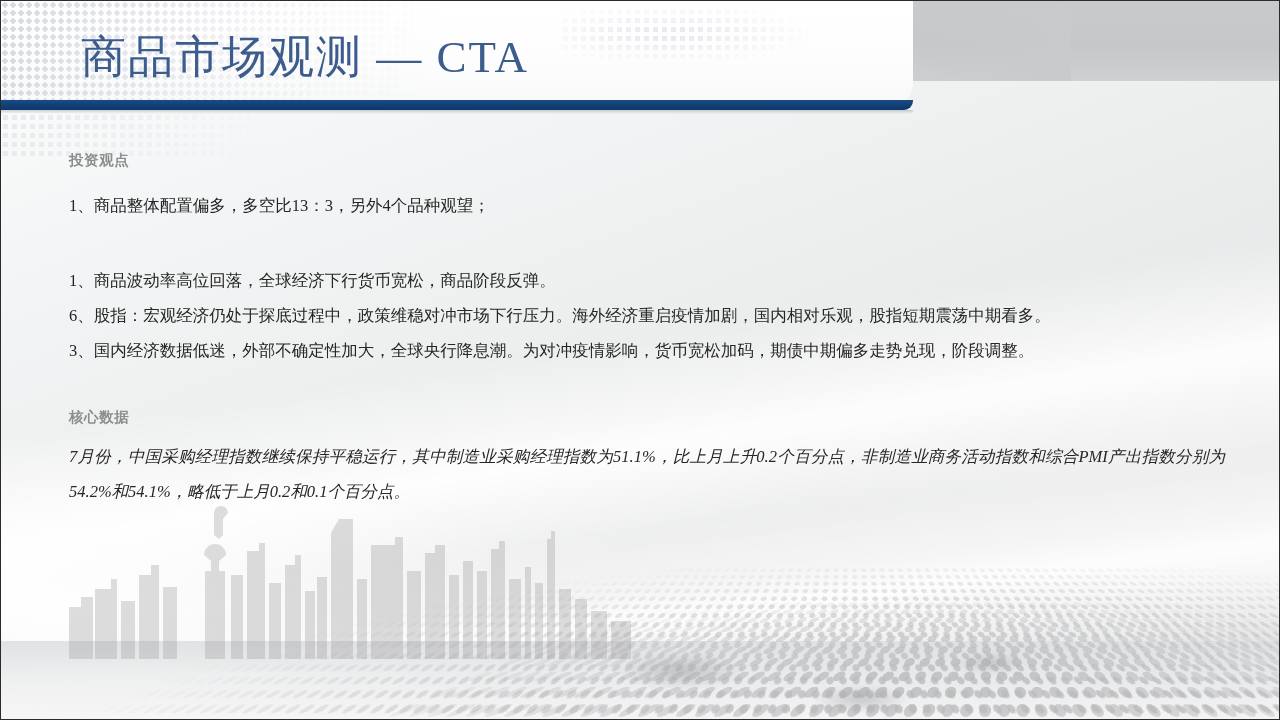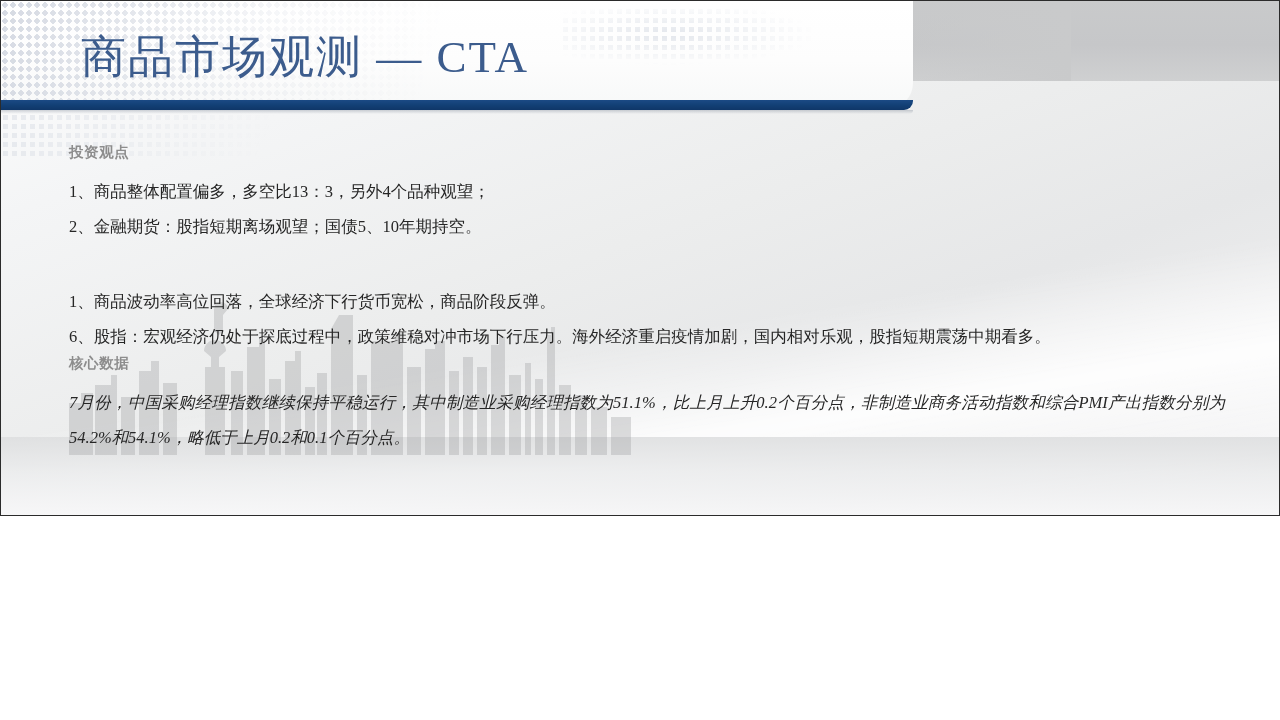--- a/index.html
+++ b/index.html
@@ -6,21 +6,21 @@
   html,body{margin:0;padding:0;}
   body{
     width:1280px;height:720px;overflow:hidden;
     font-family:"Liberation Serif","DejaVu Serif",serif;
     background:#ffffff;
   }
 
   
   #slide{
     position:relative;
-    width:1280px;height:516px;
+    width:1280px;height:720px;
     overflow:hidden;
     box-sizing:border-box;
     border:1px solid #2b2b2b;
     background:#f2f3f4;
   }
 
   
   .bg-base{
     position:absolute;inset:0;
     background:
@@ -168,21 +168,21 @@
     position:absolute;left:0;top:112px;width:430px;height:44px;
     background-image:radial-gradient(circle, #ccd2dc 45%, transparent 47%);
     background-size:9px 9px;
     opacity:.5;
     -webkit-mask-image:linear-gradient(115deg, rgba(0,0,0,.8) 0%, transparent 62%);
             mask-image:linear-gradient(115deg, rgba(0,0,0,.8) 0%, transparent 62%);
   }
 
   
   .content{
-    position:absolute;left:0;top:100px;
+    position:absolute;left:0;top:108px;
     width:1280px;
     padding:0;
   }
   .section{margin:0;}
   .section-title{
     margin:0;
     padding-left:68px;
     color:#8d8d8d;
     font-size:14.5px;
     font-weight:bold;
@@ -196,24 +196,24 @@
     color:#262626;
     font-size:16.5px;
     line-height:35px;
     font-family:"Liberation Serif","DejaVu Serif",serif;
     text-align:justify;
     text-justify:inter-ideograph;
   }
 
   
   #sec-invest{margin-top:42px;}
-  #sec-invest .para:first-of-type{margin-top:12px;}
+  #sec-invest .para:first-of-type{margin-top:18px;}
   #sec-logic{margin-top:40px;}
   #sec-logic .para:first-of-type{margin-top:12px;font-family:Liberation Serif, serif;}
-  #sec-core{}
+  #sec-core{margin-top:40px;}
   #sec-core .para{margin-top:12px;font-style:italic;}
   #sec-core .para{padding-right:56px;}
 </style>
 </head>
 <body>
 
 <div id="slide">
 
   <div class="bg-base"></div>
   <div class="bg-topright"></div>
@@ -283,26 +283,26 @@
   </div>
   <div class="header-rule"></div>
   <div class="header-rule-shadow"></div>
   <div class="below-rule-dots"></div>
 
   <div class="content">
 
     <section class="section" id="sec-invest">
       <h2 class="section-title">投资观点</h2>
       <p class="para">1、商品整体配置偏多，多空比13：3，另外4个品种观望；</p>
-      <p class="para">2、金融期货：股指短期离场观望；国债5、10年期持空。</p>
     </section>
 
     <section class="section" id="sec-logic">
       <p class="para">1、商品波动率高位回落，全球经济下行货币宽松，商品阶段反弹。</p>
       <p class="para">6、股指：宏观经济仍处于探底过程中，政策维稳对冲市场下行压力。海外经济重启疫情加剧，国内相对乐观，股指短期震荡中期看多。</p>
+      <p class="para">3、国内经济数据低迷，外部不确定性加大，全球央行降息潮。为对冲疫情影响，货币宽松加码，期债中期偏多走势兑现，阶段调整。</p>
     </section>
 
     <section class="section" id="sec-core">
       <h2 class="section-title">核心数据</h2>
       <p class="para">7月份，中国采购经理指数继续保持平稳运行，其中制造业采购经理指数为51.1%，比上月上升0.2个百分点，非制造业商务活动指数和综合PMI产出指数分别为54.2%和54.1%，略低于上月0.2和0.1个百分点。</p>
     </section>
 
   </div>
 </div>
 

